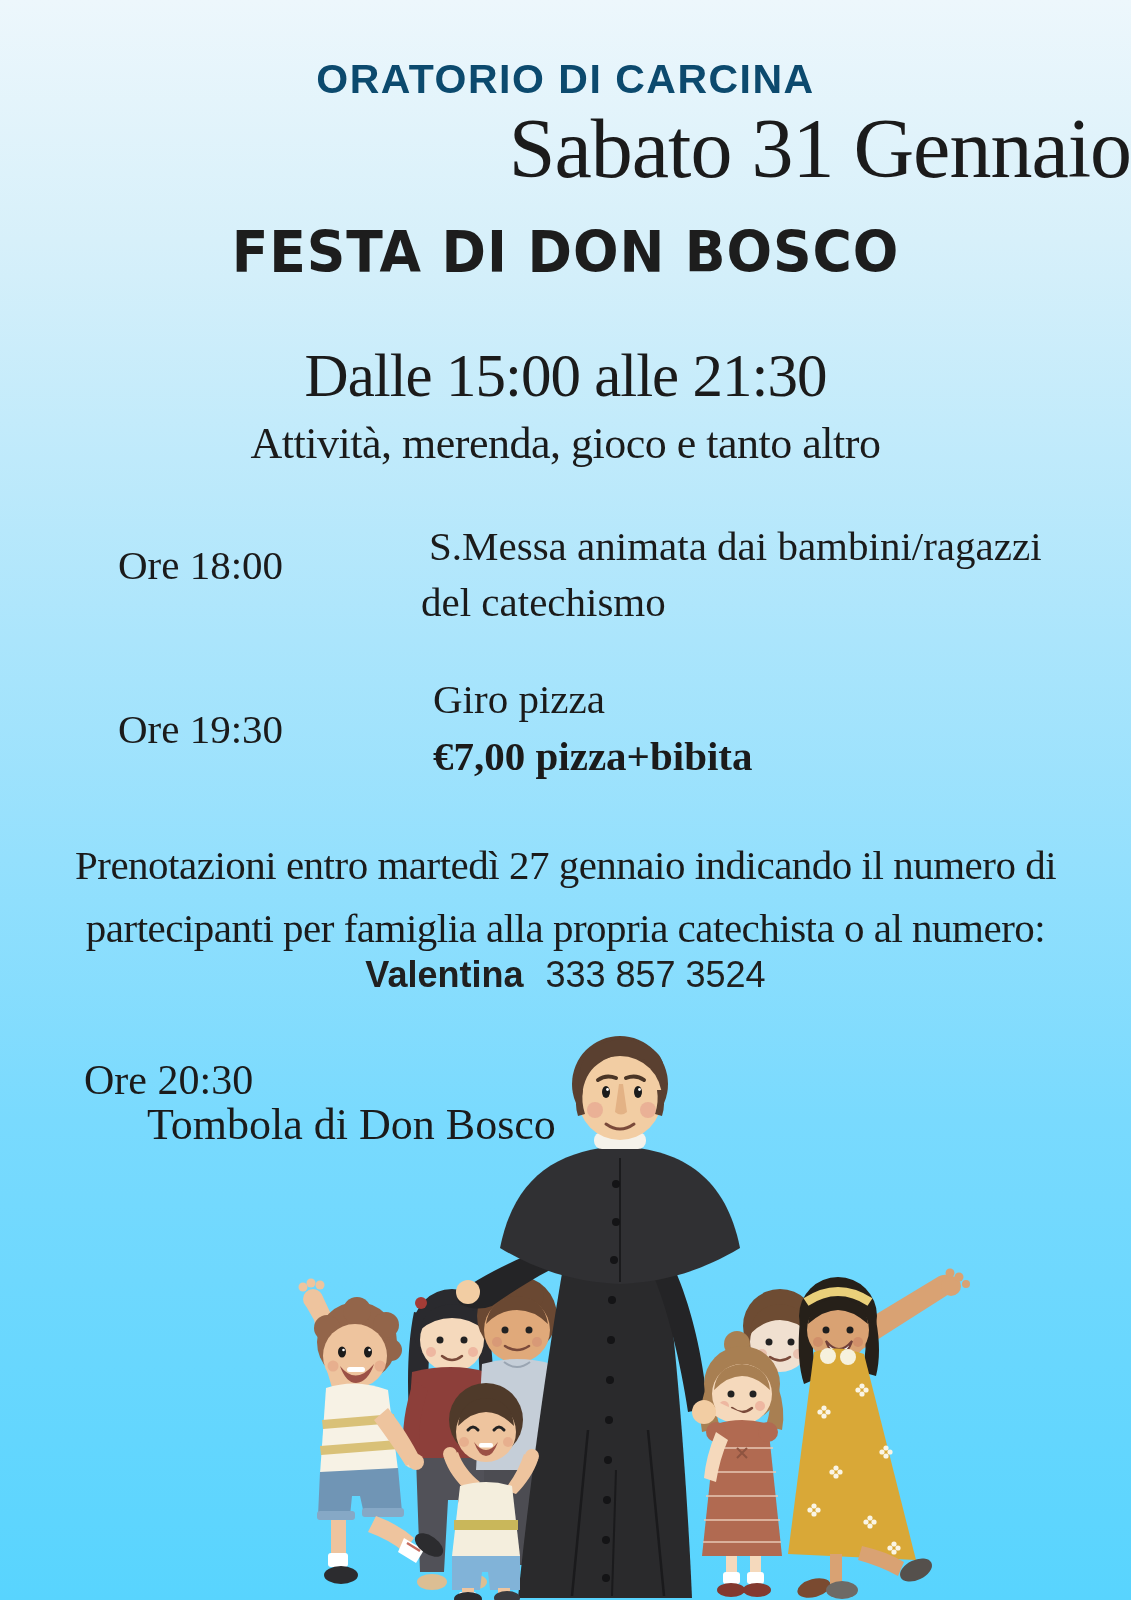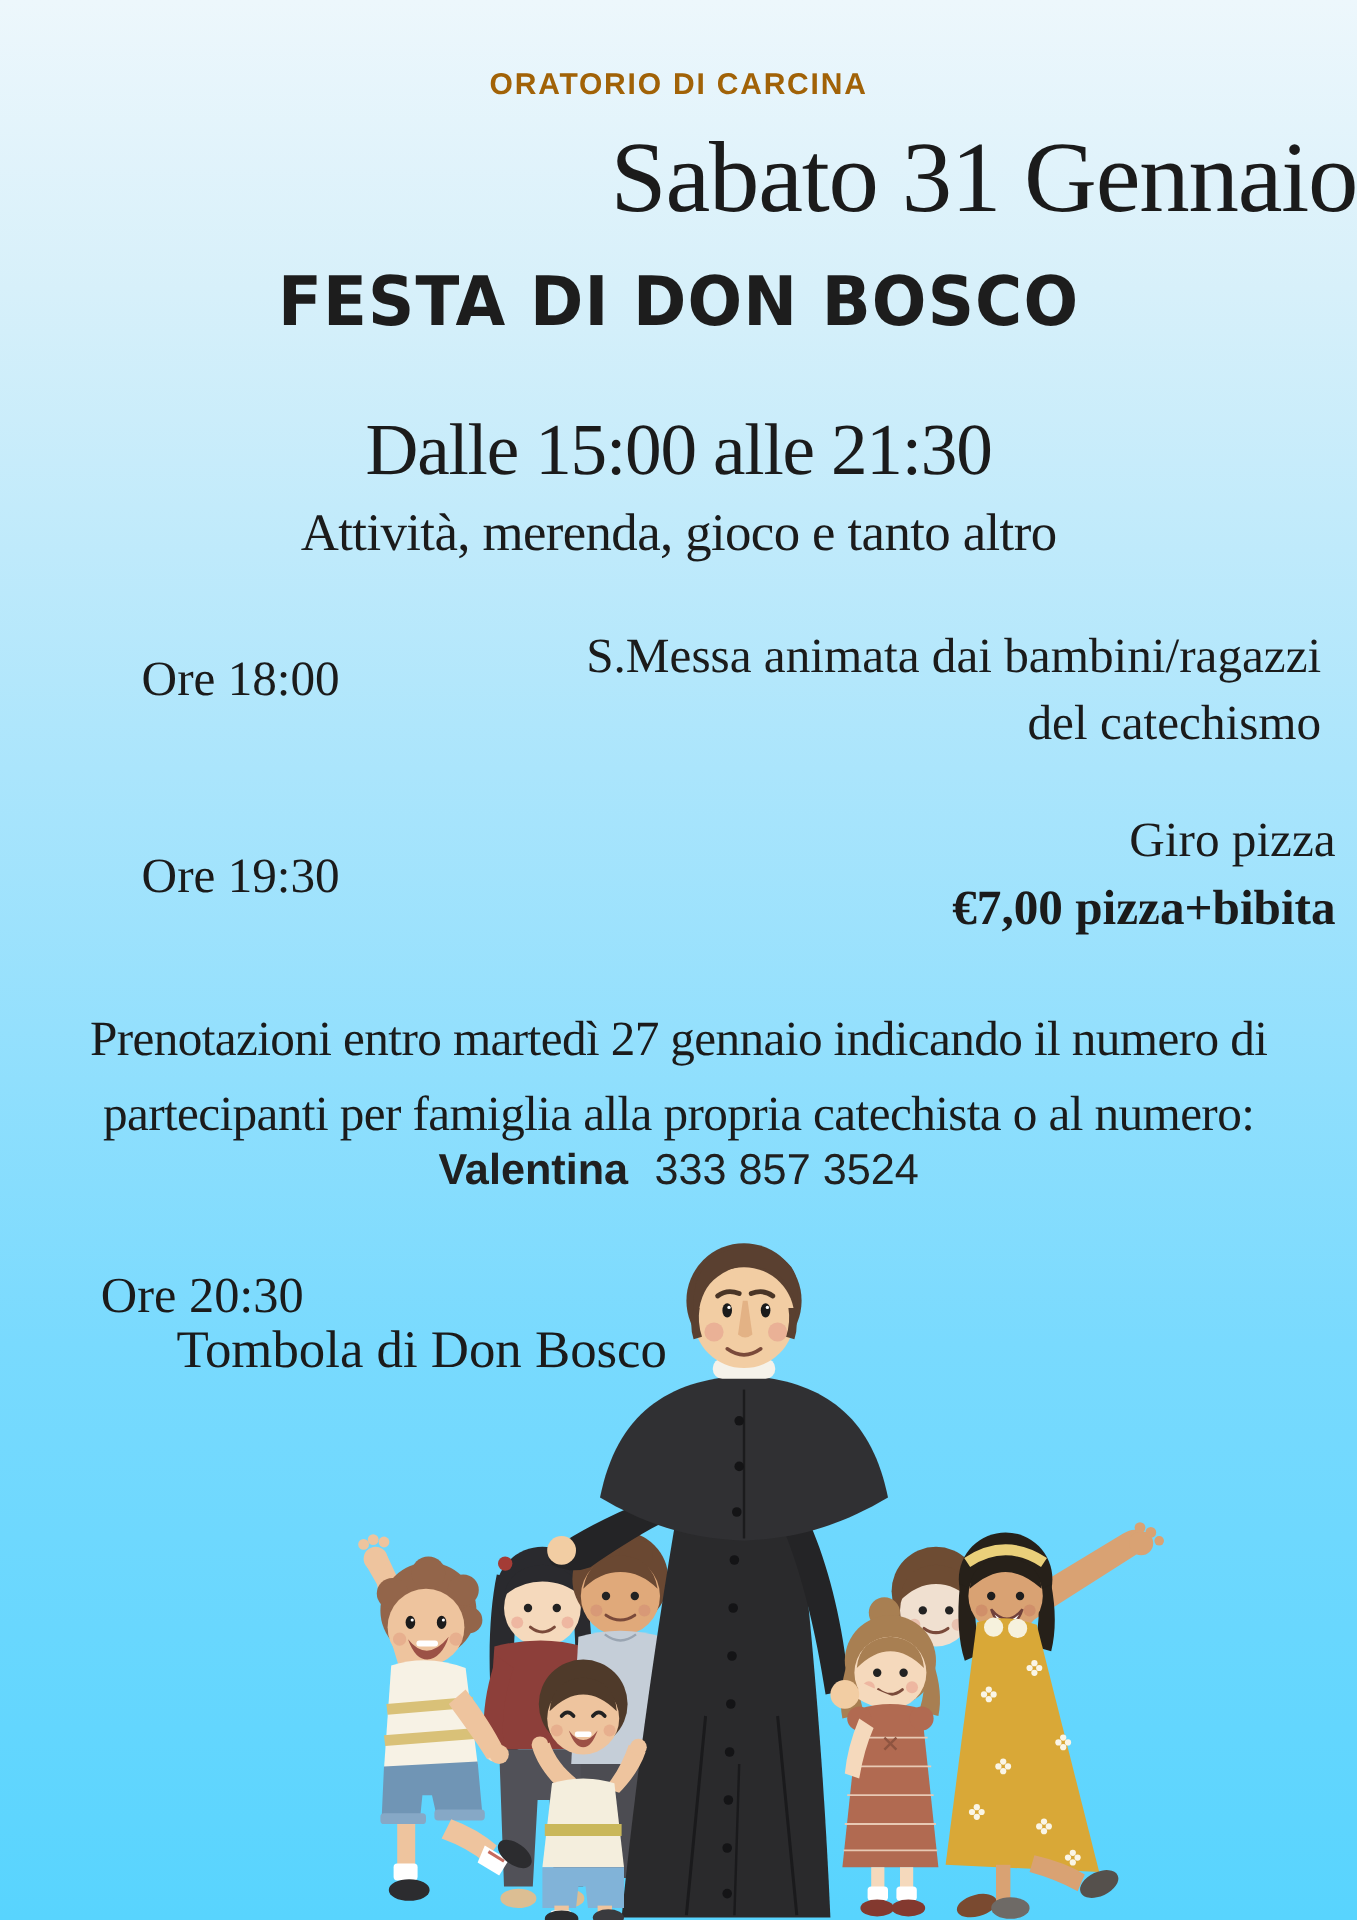--- a/index.html
+++ b/index.html
@@ -1,25 +1,25 @@
 <!DOCTYPE html>
 <html><head>
 <meta charset="utf-8">
 <style>
   html,body{margin:0;padding:0;}
   body{
     width:1131px;height:1600px;overflow:hidden;position:relative;
     font-family:"Liberation Serif",serif;color:#1b1b1b;
     background:linear-gradient(180deg,#edf7fc 0%,#d7f0fa 15%,#abe5fc 40%,#79dafe 70%,#58d4fe 100%);
   }
-  .abs{position:absolute;z-index:2;text-align:right;}
+  .abs{position:absolute;z-index:2;}
   .center{left:0;width:1131px;text-align:center;}
   .nowrap{white-space:nowrap;}
 
-  .org{top:56px;font-family:"Liberation Sans",sans-serif;font-size:25px;font-weight:700;letter-spacing:1.5px;color:#a16207;}
+  .org{top:56px;font-family:"Liberation Sans",sans-serif;font-size:41px;font-weight:700;letter-spacing:1.5px;color:#0c4a6e;}
   .date{top:100px;font-size:84px;letter-spacing:-1px;font-weight:400;text-align:right;}
   .title{top:219px;font-family:"DejaVu Sans",sans-serif;font-size:57px;font-weight:800;letter-spacing:1px;transform:scaleX(.94);transform-origin:center;color:#1d1d1d;}
   .time-range{top:341px;font-size:61px;letter-spacing:-1px;}
   .subtitle{top:418px;font-size:44px;letter-spacing:-0.5px;}
 
   .sched-time{font-size:41px;}
   .t1{left:118px;top:541px;}
   .t2{left:118px;top:705px;}
   .desc{font-size:41px;line-height:56px;}
   .d1{left:421px;top:518px;width:680px;}

